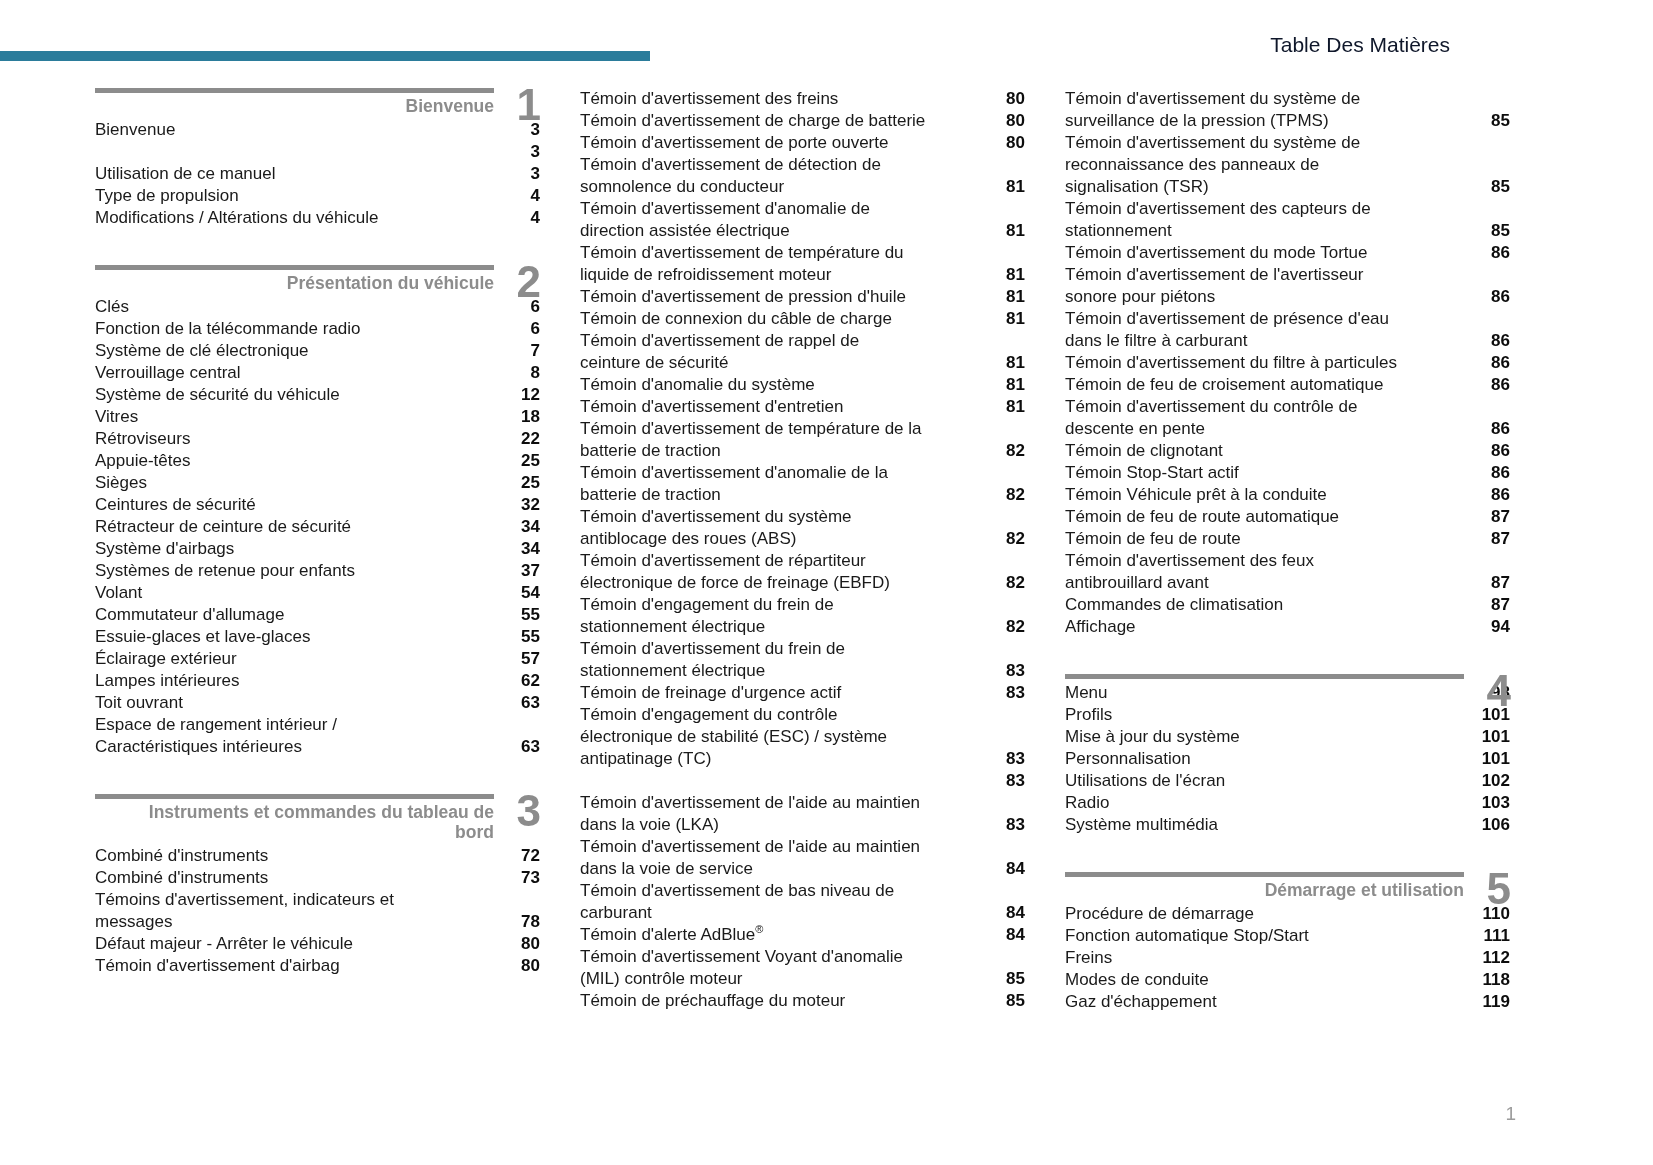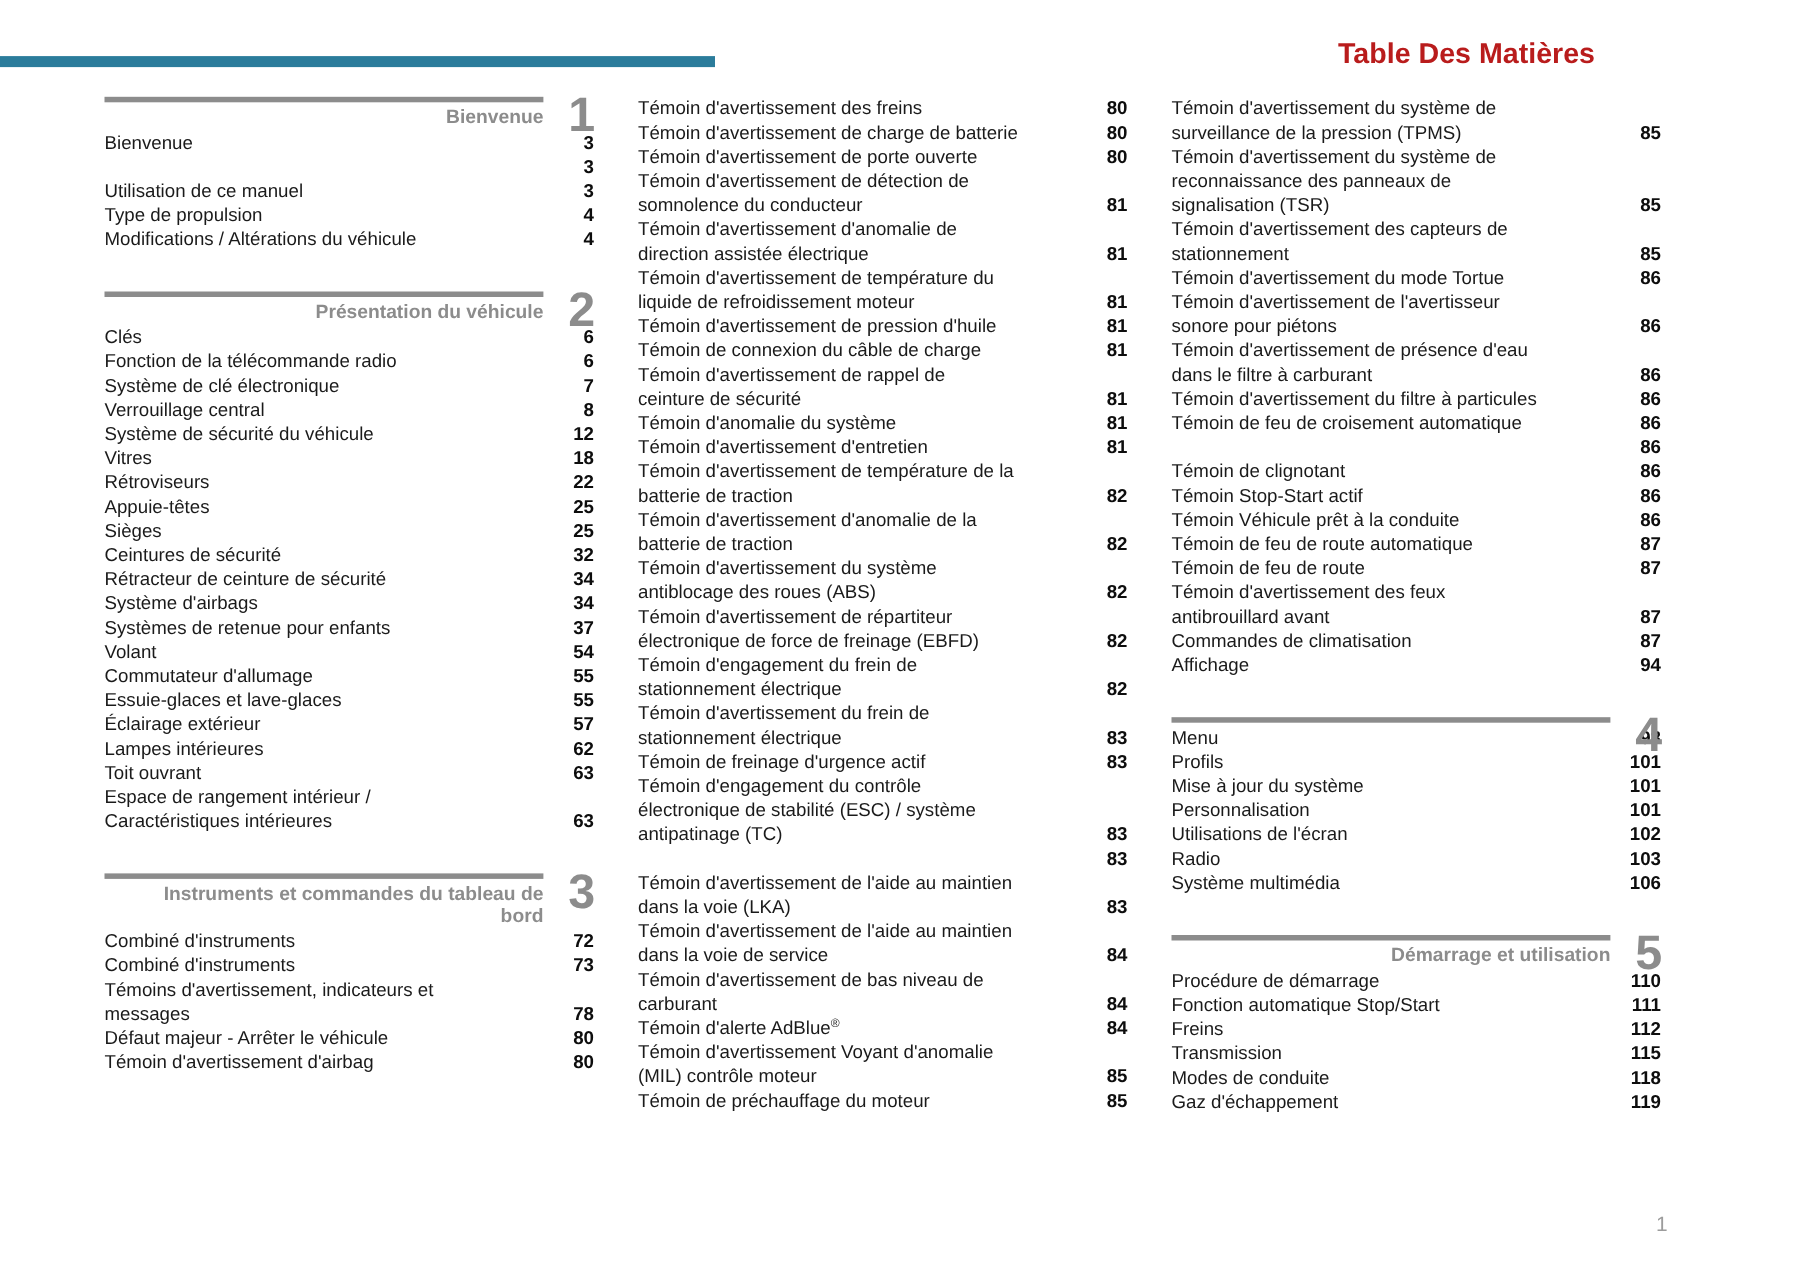--- a/index.html
+++ b/index.html
@@ -18,21 +18,21 @@
     position: relative;
     overflow: hidden;
   }
   .accent-bar {
     position: absolute; left: 0; top: 51px;
     width: 650px; height: 10px;
     background: var(--accent-teal);
   }
   .doc-title {
     position: absolute; top: 33px; right: 203px;
-    font-size: 26px; color: #b91c1c; font-weight: bold;
+    font-size: 21px; color: #0f172a;
   }
   .columns {
     position: absolute; left: 95px; top: 88px;
     width: 1415px;
     display: flex; gap: 40px;
     align-items: flex-start;
   }
   .col { width: 445px; flex: none; }
   .section + .section { margin-top: 36px; }
   .section-header { position: relative; margin-bottom: 3px; }
@@ -388,20 +388,22 @@
   </div>
           <div class="entry">
     <span class="entry-label"><span>Témoin d'avertissement du filtre à particules</span></span>
     <span class="entry-page">86</span>
   </div>
           <div class="entry">
     <span class="entry-label"><span>Témoin de feu de croisement automatique</span></span>
     <span class="entry-page">86</span>
   </div>
           <div class="entry">
+    <span class="entry-label"><span>Témoin d'avertissement du contrôle de
+descente en pente</span></span>
     <span class="entry-page">86</span>
   </div>
           <div class="entry">
     <span class="entry-label"><span>Témoin de clignotant</span></span>
     <span class="entry-page">86</span>
   </div>
           <div class="entry">
     <span class="entry-label"><span>Témoin Stop-Start actif</span></span>
     <span class="entry-page">86</span>
   </div>
@@ -481,24 +483,20 @@
   </div>
           <div class="entry">
     <span class="entry-label"><span>Fonction automatique Stop/Start</span></span>
     <span class="entry-page">111</span>
   </div>
           <div class="entry">
     <span class="entry-label"><span>Freins</span></span>
     <span class="entry-page">112</span>
   </div>
           <div class="entry">
-    <span class="entry-label"><span>Transmission</span></span>
-    <span class="entry-page">115</span>
-  </div>
-          <div class="entry">
     <span class="entry-label"><span>Modes de conduite</span></span>
     <span class="entry-page">118</span>
   </div>
           <div class="entry">
     <span class="entry-label"><span>Gaz d'échappement</span></span>
     <span class="entry-page">119</span>
   </div>
         </div>
   </section>
     </div>

